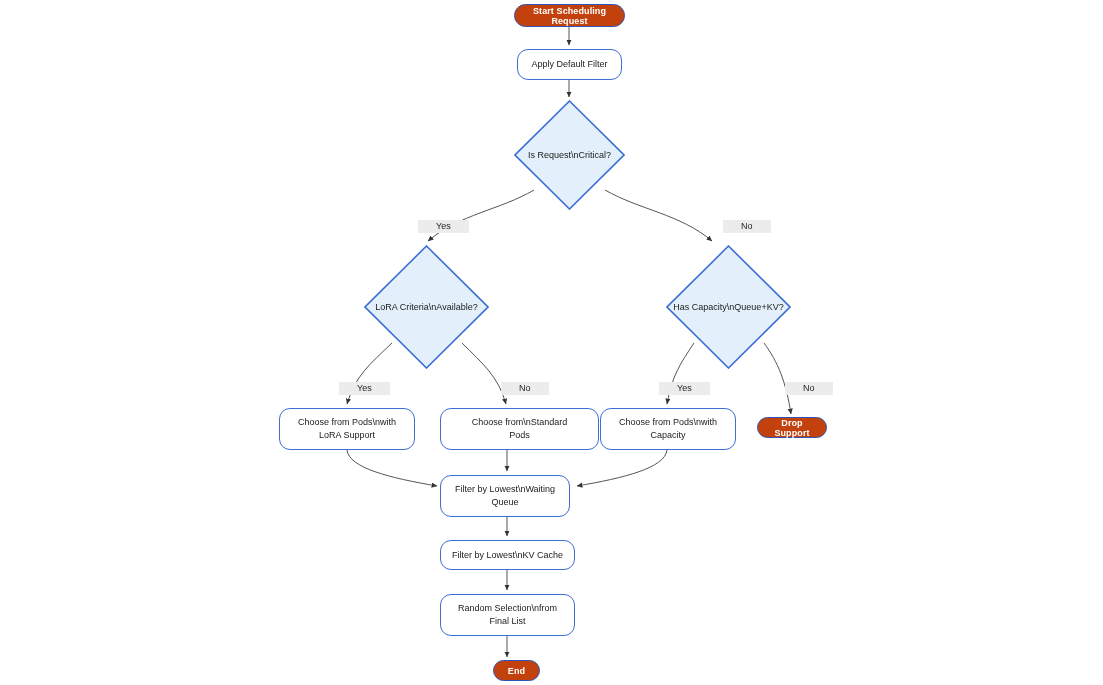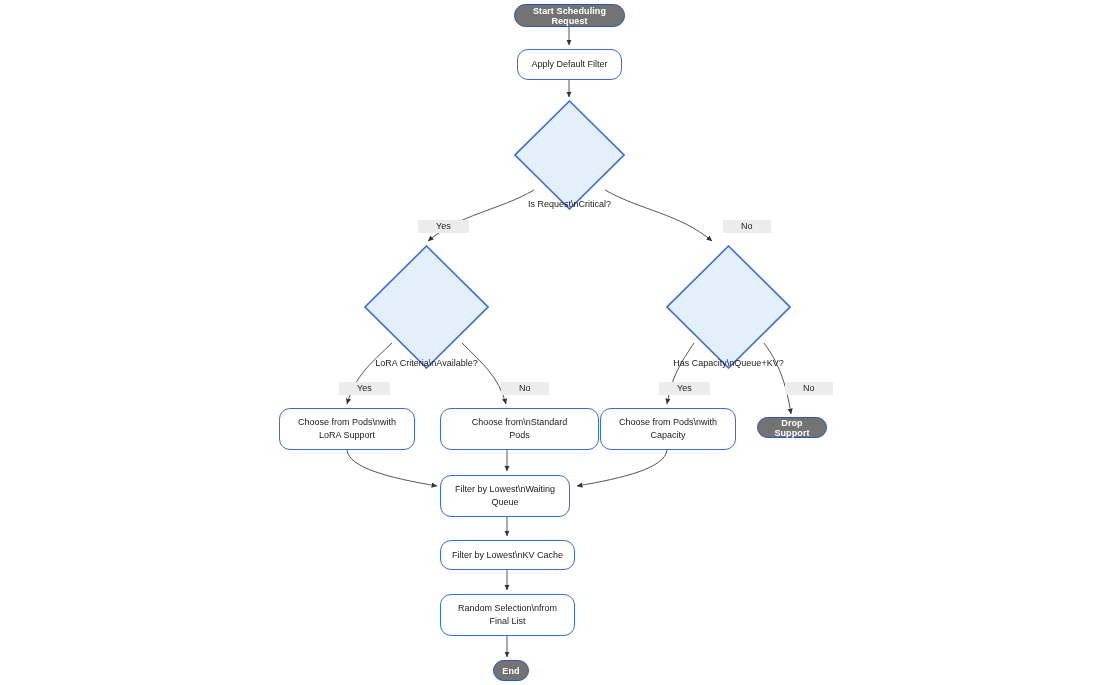--- a/index.html
+++ b/index.html
@@ -39,32 +39,31 @@
   }
   .node-process {
     border: 1px solid #3c6ed4;
     background: #ffffff;
     color: #1a1a1a;
     font-size: 9px;
     line-height: 13px;
     border-radius: 11px;
   }
   .node-terminal {
-    background: #737373;
+    background: #c2410c;
     border: 1px solid #2b55b8;
     color: #ffffff;
     font-size: 9px;
     font-weight: bold;
     border-radius: 999px;
     letter-spacing: 0.1px;
   }
   .node-decision {
     background: transparent;
     border: none;
-    align-items: flex-end;
   }
   .node-decision svg {
     position: absolute;
     left: 0;
     top: 0;
   }
   .node-decision .diamond-label {
     position: relative;
     z-index: 2;
     font-size: 9px;
@@ -184,21 +183,21 @@
 
   <div class="node node-process" style="left:440px; top:540px; width:135px; height:30px;">
     <span class="node-text">Filter by Lowest\nKV Cache</span>
   </div>
 
   <div class="node node-process" style="left:440px; top:594px; width:135px; height:42px;">
     <span class="node-text">Random Selection\nfrom
 Final List</span>
   </div>
 
-  <div class="node node-terminal" style="left:493px; top:660px; width:36px; height:21px;">
+  <div class="node node-terminal" style="left:493px; top:660px; width:47px; height:21px;">
     <span class="node-text">End</span>
   </div>
 
   <div class="edge-label" style="left:418px; top:220px;">
     <span>Yes</span>
   </div>
 
   <div class="edge-label" style="left:723px; top:220px;">
     <span>No</span>
   </div>

